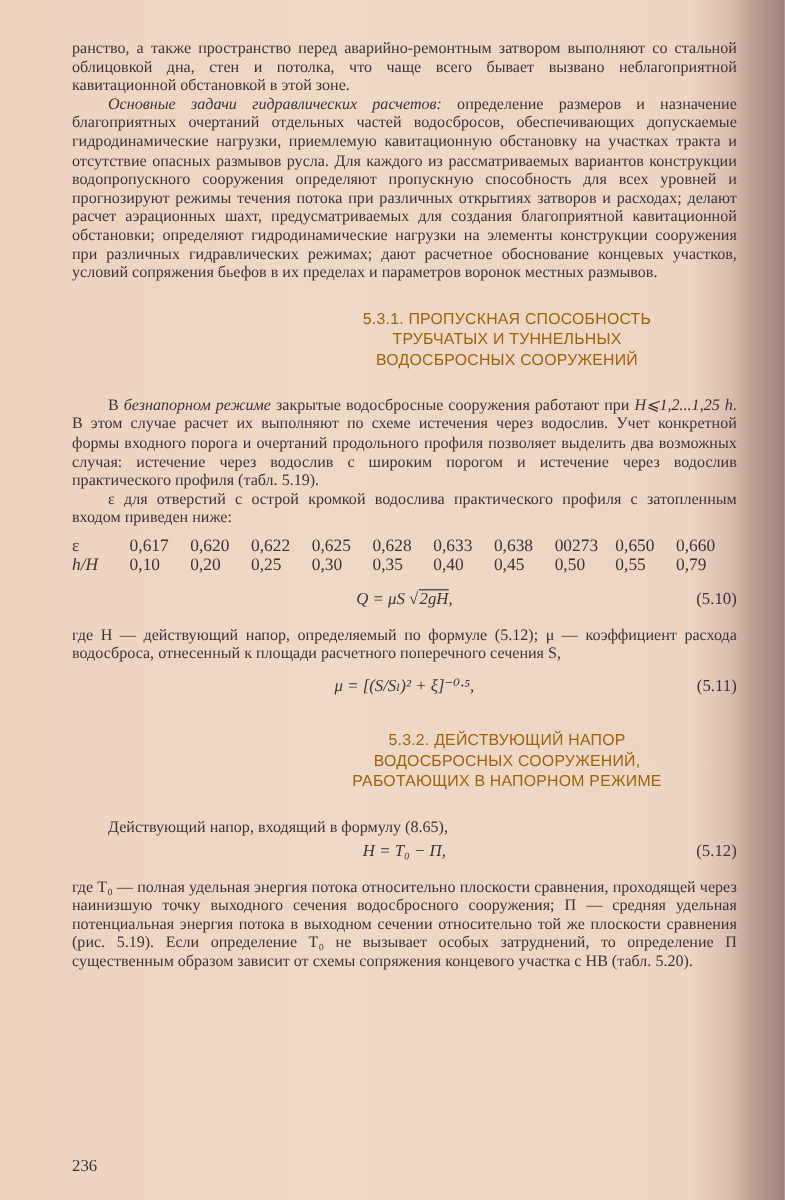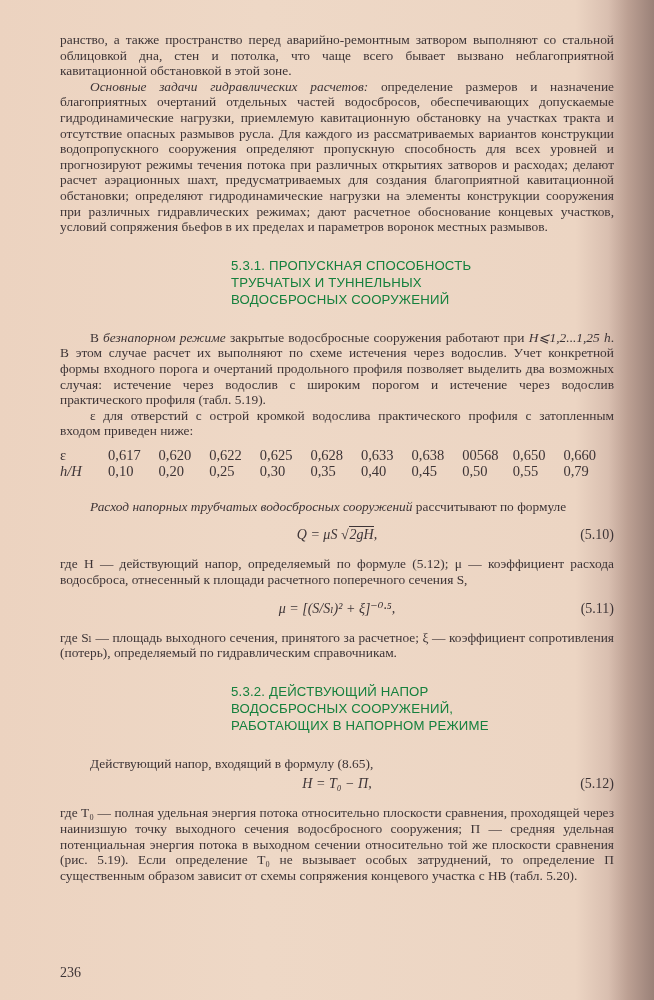--- a/index.html
+++ b/index.html
@@ -12,22 +12,22 @@
     .page {
       position: absolute; left: 60px; top: 32px; width: 554px;
       font-size: 13.4px; line-height: 15.6px; text-align: justify;
     }
     p { margin: 0; }
     .indent { text-indent: 30px; }
     i { }
     .heading {
       font-family: "Liberation Sans", "DejaVu Sans", sans-serif;
       font-size: 13.2px; line-height: 17px; text-transform: uppercase;
-      margin: 22px 0 22px 171px; text-align: left; letter-spacing: 0.2px;
-      color: #15803d;
+      margin: 22px 0 22px 171px; text-align: center; letter-spacing: 0.2px;
+      color: #a16207;
     }
     .vals { display: grid; grid-template-columns: 48px repeat(10, 1fr); margin: 8px 0 0 0; font-size: 14.5px; line-height: 16px; }
     .vals span { text-align: left; }
     .formula { position: relative; height: 26px; line-height: 26px; font-size: 14px; margin: 8px 0; }
     .formula .expr { position: absolute; left: 0; right: 0; text-align: center; font-style: italic; }
     .formula .num { position: absolute; right: 0; font-style: normal; }
     .pagenum { position: absolute; left: 60px; top: 965px; font-size: 14px; font-weight: normal; }
     .sqrt { border-top: 1px solid #3d3436; padding-left: 1px; }
   </style>
 </head>
@@ -48,51 +48,49 @@
 
   <div class="vals">
     <span>ε</span>
     <span>0,617</span>
     <span>0,620</span>
     <span>0,622</span>
     <span>0,625</span>
     <span>0,628</span>
     <span>0,633</span>
     <span>0,638</span>
-    <span>00568</span>
+    <span>00273</span>
     <span>0,650</span>
     <span>0,660</span>
     <i>h/H</i>
     <span>0,10</span>
     <span>0,20</span>
     <span>0,25</span>
     <span>0,30</span>
     <span>0,35</span>
     <span>0,40</span>
     <span>0,45</span>
     <span>0,50</span>
     <span>0,55</span>
     <span>0,79</span>
   </div>
 
-  <p class="indent" style="margin-top:20px"><i>Расход напорных трубчатых водосбросных сооружений</i><span> рассчитывают по формуле</span></p>
 
   <div class="formula">
     <span class="expr"><span>Q = μS </span>√<span class="sqrt">2gH</span><span>,</span></span>
     <span class="num">(5.10)</span>
   </div>
 
   <p>где H — действующий напор, определяемый по формуле (5.12); μ — коэффициент расхода водосброса, отнесенный к площади расчетного поперечного сечения S,</p>
 
   <div class="formula">
     <span class="expr">μ = [(S/Sₗ)² + ξ]⁻⁰·⁵,</span>
     <span class="num">(5.11)</span>
   </div>
 
-  <p>где Sₗ — площадь выходного сечения, принятого за расчетное; ξ — коэффициент сопротивления (потерь), определяемый по гидравлическим справочникам.</p>
 
   <div class="heading">
     <div>5.3.2. Действующий напор</div>
     <div>водосбросных сооружений,</div>
     <div>работающих в напорном режиме</div>
   </div>
 
   <p class="indent">Действующий напор, входящий в формулу (8.65),</p>
 
   <div class="formula" style="margin-top:0">

